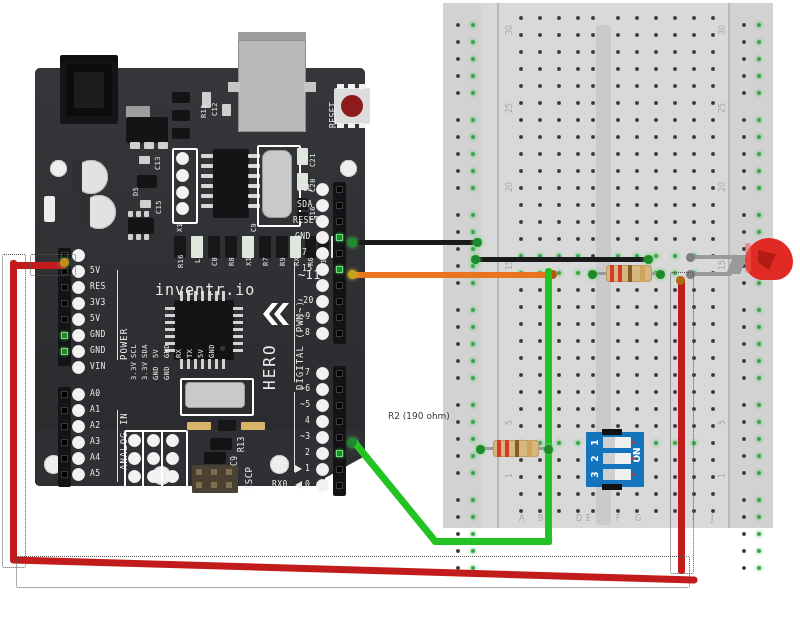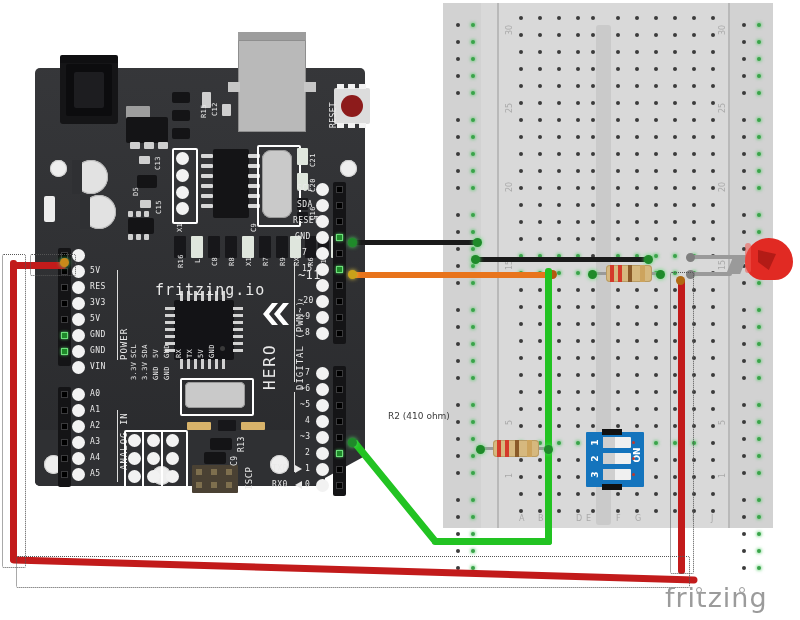--- a/index.html
+++ b/index.html
@@ -266,21 +266,21 @@
       <s style="left:19px;top:4px;"></s>
       <s style="left:34px;top:4px;"></s>
     <s style="left:4px;top:17px;"></s>
       <s style="left:19px;top:17px;"></s>
       <s style="left:34px;top:17px;"></s>
   </div>
   <div class="silk rot" style="left:245px;top:490px;font-size:9px;">ISCP</div>
   <div class="silk rot" style="left:238px;top:452px;font-size:8px;">R13</div>
   <div class="silk rot" style="left:231px;top:466px;font-size:8px;">C9</div>
 
-  <div class="silk" style="left:155px;top:283px;font-size:15px;letter-spacing:1px;">fritzing.io</div>
+  <div class="silk" style="left:155px;top:283px;font-size:15px;letter-spacing:1px;">inventr.io</div>
   <div class="abs" style="left:258px;top:300px;width:32px;height:28px;">
     <svg width="32" height="28" viewBox="0 0 32 28">
       <path d="M5 14 L14 3 L20 3 L11 14 L20 25 L14 25 Z" fill="#fff"></path>
       <path d="M16 14 L25 3 L31 3 L22 14 L31 25 L25 25 Z" fill="#fff"></path>
     </svg>
   </div>
   <div class="silk rot" style="left:262px;top:390px;font-size:16px;letter-spacing:2px;">HERO</div>
   <div class="silk rot" style="left:296px;top:390px;font-size:9px;letter-spacing:1px;">DIGITAL (PWM~)</div>
   <div class="silk rot" style="left:120px;top:360px;font-size:9px;letter-spacing:1px;">POWER</div>
   <div class="silk rot" style="left:120px;top:470px;font-size:9px;letter-spacing:1px;">ANALOG IN</div>
@@ -979,21 +979,21 @@
     <div class="lead" style="left:0;width:14px;"></div>
     <div class="lead" style="left:54px;width:14px;"></div>
     <div class="body" style="left:11px;top:0;width:46px;"></div>
     <div class="band" style="left:15px;top:0;width:4px;background:#d43a2a;"></div>
     <div class="band" style="left:23px;top:0;width:4px;background:#d43a2a;"></div>
     <div class="band" style="left:33px;top:0;width:4px;background:#8a5a28;"></div>
     <div class="band" style="left:45px;top:0;width:5px;background:#cda45e;"></div>
   </div>
   <div class="wend" style="left:476px;top:445px;background:#1f8a2a;box-shadow:0 0 4px #4ede63;"></div>
   <div class="wend" style="left:544px;top:445px;background:#1f8a2a;box-shadow:0 0 4px #4ede63;"></div>
-  <div class="abs" id="r2label">R2 (410 ohm)</div>
+  <div class="abs" id="r2label">R2 (190 ohm)</div>
 
   <div class="dip" style="left:586px;top:432px;width:58px;height:55px;">
     <div class="tab" style="left:16px;top:-3px;width:20px;height:6px;"></div>
     <div class="tab" style="left:16px;top:52px;width:20px;height:6px;"></div>
     <div class="sw" style="left:17px;top:5px;width:28px;height:11px;"></div>
     <div class="swk" style="left:17px;top:5px;width:12px;height:11px;"></div>
     <div class="sw" style="left:17px;top:21px;width:28px;height:11px;"></div>
     <div class="swk" style="left:17px;top:21px;width:12px;height:11px;"></div>
     <div class="sw" style="left:17px;top:37px;width:28px;height:11px;"></div>
     <div class="swk" style="left:17px;top:37px;width:12px;height:11px;"></div>
@@ -1015,19 +1015,14 @@
   </div>
   <div class="wire" style="left:678px;top:278px;width:7px;height:296px;background:#c21b1b;"></div>
   <div class="wend" style="left:60px;top:258px;background:#c88a1a;box-shadow:0 0 4px #57d06b;"></div>
   <div class="wend" style="left:676px;top:276px;background:#b06a12;"></div>
 
   <div class="sel" style="left:2px;top:254px;width:22px;height:312px;border-radius:2px;"></div>
   <div class="sel" style="left:30px;top:254px;width:44px;height:20px;border-radius:2px;"></div>
   <div class="sel" style="left:16px;top:556px;width:672px;height:30px;border-radius:2px;"></div>
   <div class="sel" style="left:670px;top:272px;width:22px;height:300px;border-radius:2px;"></div>
 
-  <div id="fritz">
-    <span>fritzing</span>
-    <span class="d" style="left:31px;top:5px;"></span>
-    <span class="d" style="left:74px;top:5px;"></span>
-  </div>
 
 </div>
 
 </body></html>

